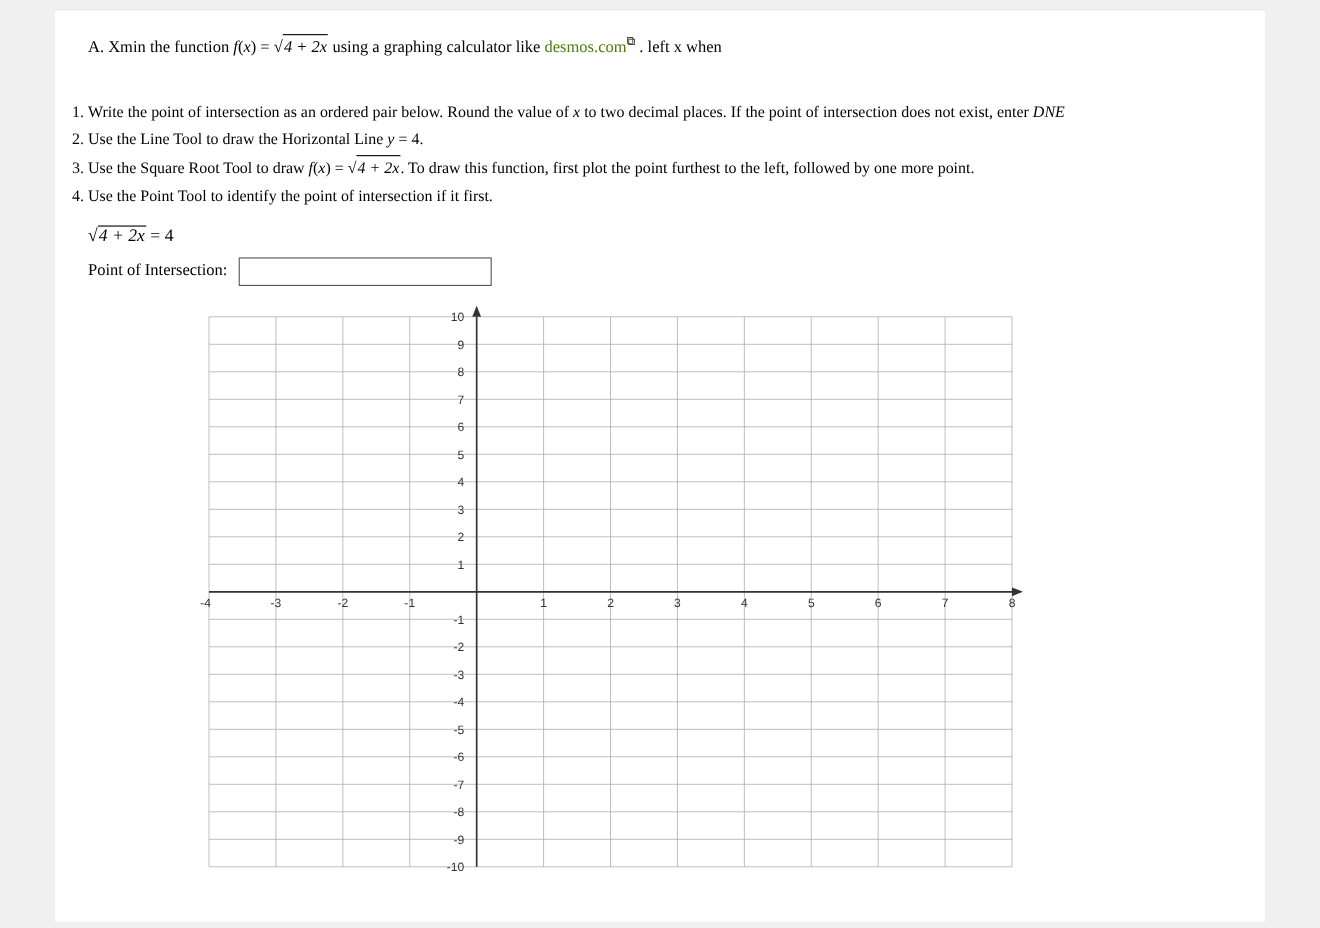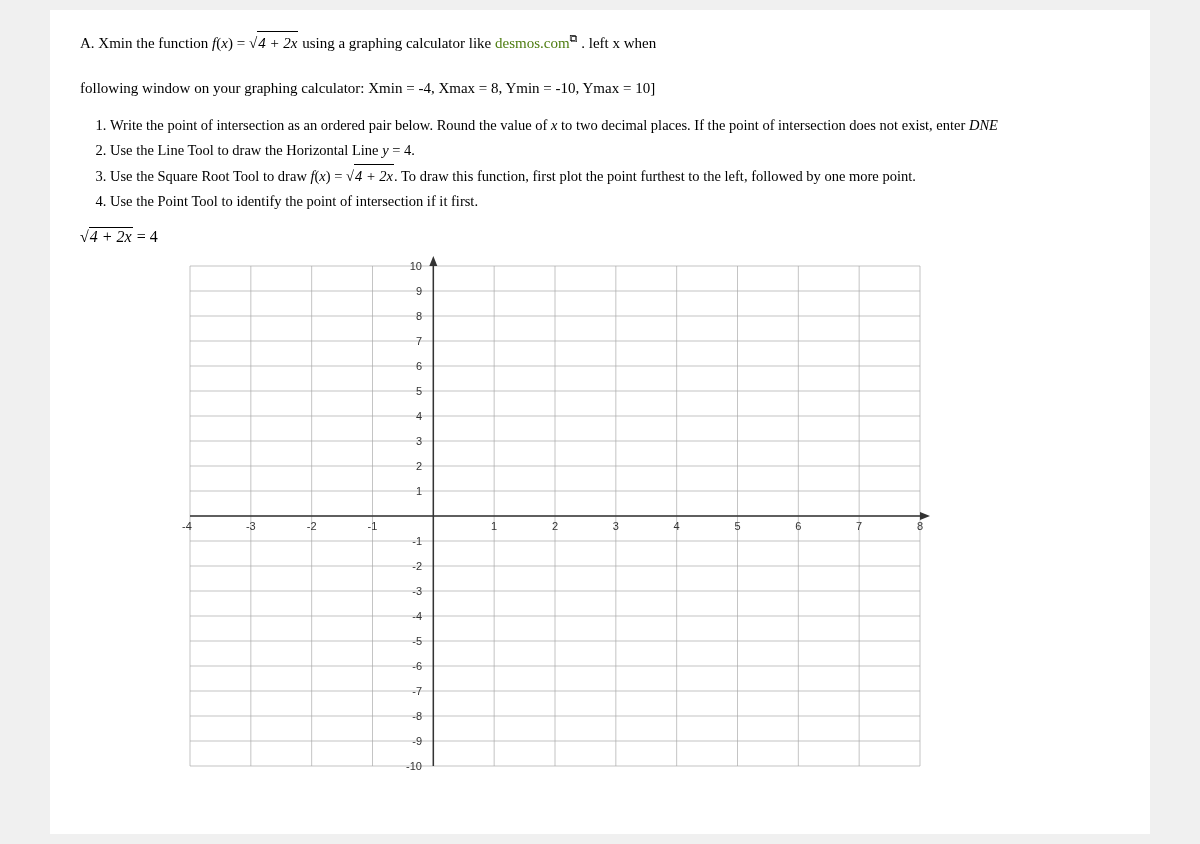--- a/index.html
+++ b/index.html
@@ -20,21 +20,20 @@
     .intro-text {
       font-size: 15px;
       line-height: 1.5;
       margin-bottom: 14px;
     }
     .intro-text a {
       color: #4d7c0f;
       text-decoration: none;
     }
     .instructions {
-      margin-left: 30px;
       margin-bottom: 14px;
     }
     .instructions li {
       font-size: 14.5px;
       line-height: 1.6;
       margin-bottom: 2px;
     }
     .equation-display {
       font-size: 16px;
       margin-bottom: 10px;
@@ -91,21 +90,20 @@
 
 <div class="page-container">
 
   <div class="intro-text">
     <span>A. Xmin the function</span>
     <span> <em>f</em>(<em>x</em>) = <span class="sqrt-wrapper">√<span class="overline">4 + 2<em>x</em></span></span> </span>
     <span>using a graphing calculator like</span>
     <a href="#">desmos.com</a><span class="link-icon">⧉</span>
     <span>. left x when</span><br>
     <br>
-    <span>following window on your graphing calculator: Xmin = -4, Xmax = 8, Ymin = -10, Ymax = 10]</span>
   </div>
 
   <ol class="instructions">
     <li>
       Write the point of intersection as an ordered pair below. Round the value of <em>x</em> to two decimal places. If the point of intersection does not exist, enter <em>DNE</em>
     </li>
     <li>
       Use the Line Tool to draw the Horizontal Line <em>y</em> = 4.
     </li>
     <li>
@@ -114,20 +112,24 @@
     <li>
       Use the Point Tool to identify the point of intersection if it first.
     </li>
   </ol>
 
   <div class="equation-display">
     <span class="sqrt-wrapper">√<span class="overline">4 + 2<em>x</em></span></span>
     <span> = 4</span>
   </div>
 
+  <div class="point-intersection-row">
+    <label>Point of Intersection:</label>
+    <input class="poi-input" type="text" value="" placeholder="" style="">
+  </div>
 
   <div class="graph-area">
     <div class="graph-wrapper">
       <svg class="graph-svg" viewBox="0 0 780 540" xmlns="http://www.w3.org/2000/svg">
 
         <defs>
           <style>
             .grid-line { stroke: #aaa; stroke-width: 0.7; }
             .axis-line { stroke: #333; stroke-width: 1.5; }
             .tick-label { font-size: 11px; font-family: Arial, sans-serif; fill: #333; }

